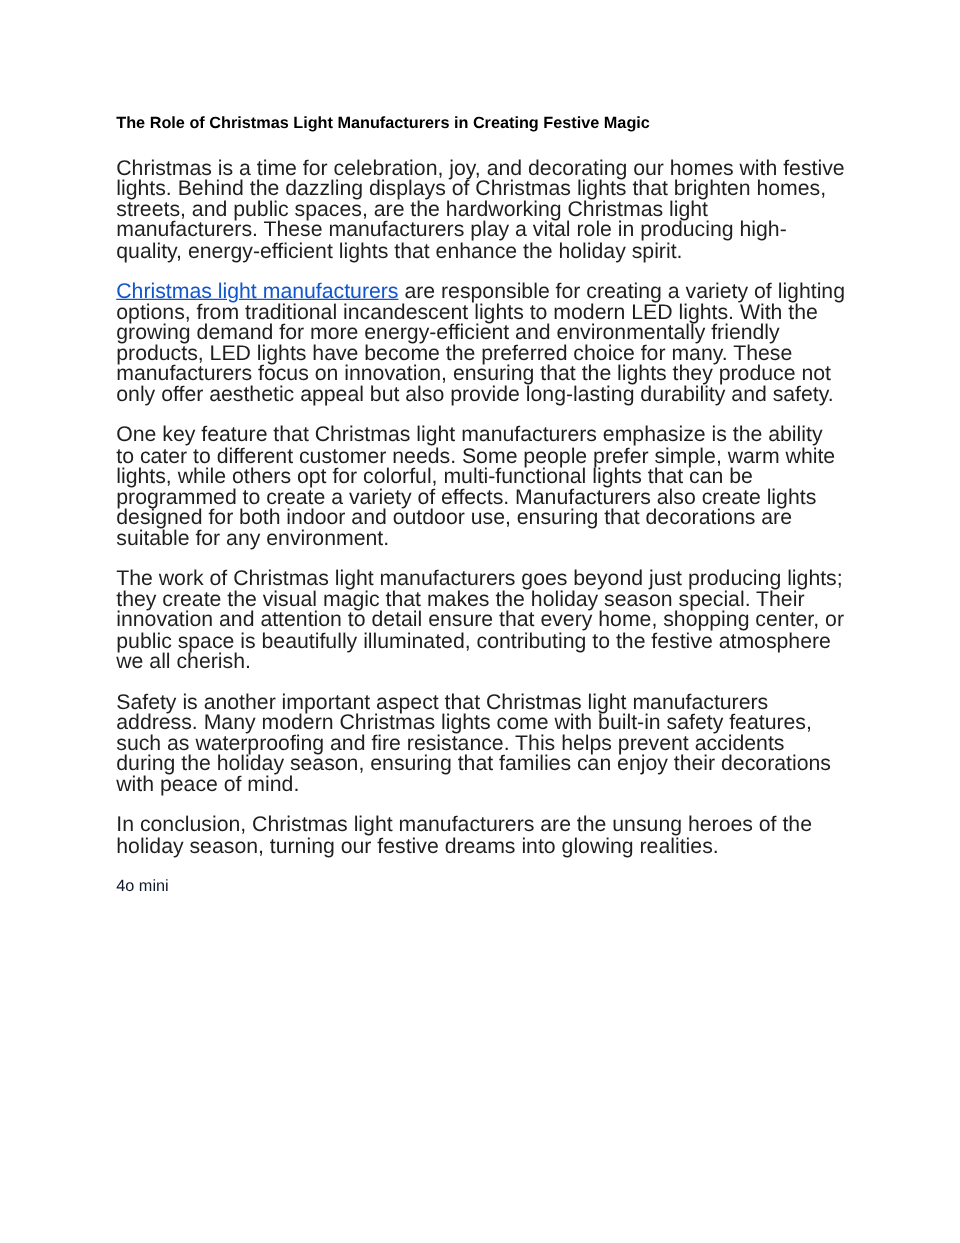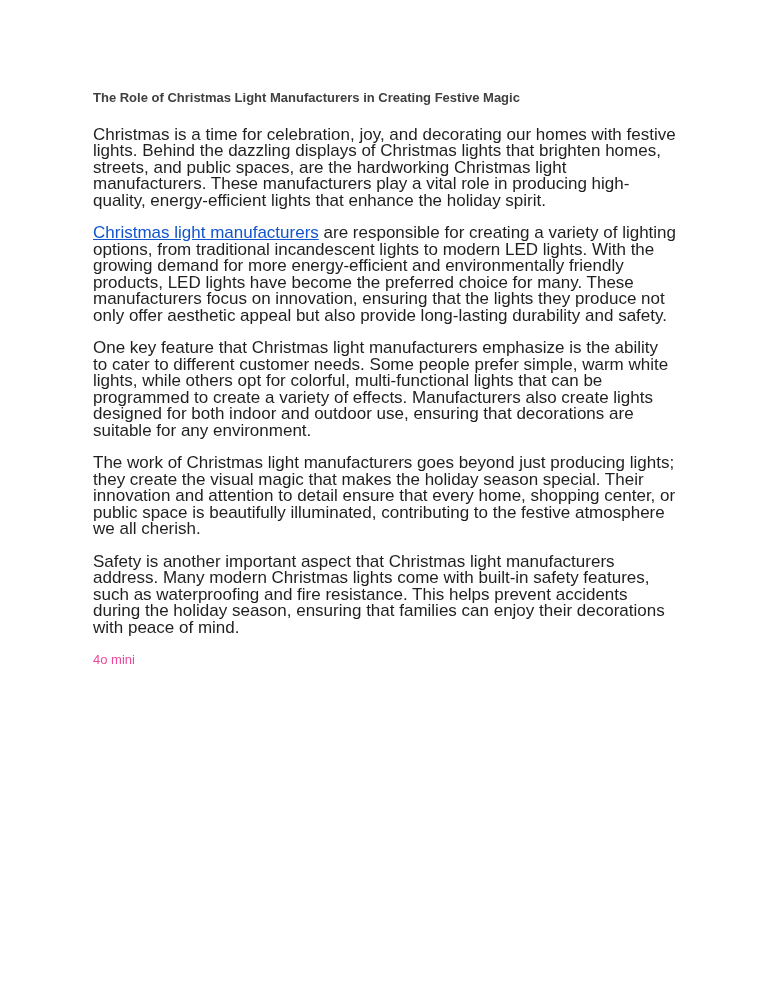--- a/index.html
+++ b/index.html
@@ -19,49 +19,50 @@
     width: 768px;
     height: 994px;
     padding: 90px 92px 0 93px;
     background: #ffffff;
   }
   .doc-title {
     font-size: 13px;
     font-weight: bold;
     line-height: 16.5px;
     margin: 0 0 20px 0;
-    color: #404040;
+    color: #000000;
   }
   .para {
     font-size: 17px;
     line-height: 16.5px;
     margin: 0 0 16px 0;
     color: #1f1f1f;
   }
   .doc-link {
     color: var(--link-color, #1155cc);
     text-decoration: underline;
     cursor: pointer;
     text-align: right;
   }
   .doc-footer {
     font-size: 13px;
     line-height: 16.5px;
     margin: 4px 0 0 0;
-    color: #ec4899;
+    color: #0f172a;
   }
 </style>
 </head>
 <body>
 
 <div class="page">
   <h1 class="doc-title">The Role of Christmas Light Manufacturers in Creating Festive Magic</h1>
 
   <div>
       <p class="para"><span>Christmas is a time for celebration, joy, and decorating our homes with festive lights. Behind the dazzling displays of Christmas lights that brighten homes, streets, and public spaces, are the hardworking Christmas light manufacturers. These manufacturers play a vital role in producing high-quality, energy-efficient lights that enhance the holiday spirit.</span></p>
       <p class="para"><a class="doc-link" href="#">Christmas light manufacturers</a><span> are responsible for creating a variety of lighting options, from traditional incandescent lights to modern LED lights. With the growing demand for more energy-efficient and environmentally friendly products, LED lights have become the preferred choice for many. These manufacturers focus on innovation, ensuring that the lights they produce not only offer aesthetic appeal but also provide long-lasting durability and safety.</span></p>
       <p class="para"><span>One key feature that Christmas light manufacturers emphasize is the ability to cater to different customer needs. Some people prefer simple, warm white lights, while others opt for colorful, multi-functional lights that can be programmed to create a variety of effects. Manufacturers also create lights designed for both indoor and outdoor use, ensuring that decorations are suitable for any environment.</span></p>
       <p class="para"><span>The work of Christmas light manufacturers goes beyond just producing lights; they create the visual magic that makes the holiday season special. Their innovation and attention to detail ensure that every home, shopping center, or public space is beautifully illuminated, contributing to the festive atmosphere we all cherish.</span></p>
       <p class="para"><span>Safety is another important aspect that Christmas light manufacturers address. Many modern Christmas lights come with built-in safety features, such as waterproofing and fire resistance. This helps prevent accidents during the holiday season, ensuring that families can enjoy their decorations with peace of mind.</span></p>
+      <p class="para"><span>In conclusion, Christmas light manufacturers are the unsung heroes of the holiday season, turning our festive dreams into glowing realities.</span></p>
     </div>
 
   <div class="doc-footer">4o mini</div>
 </div>
 
 </body></html>

